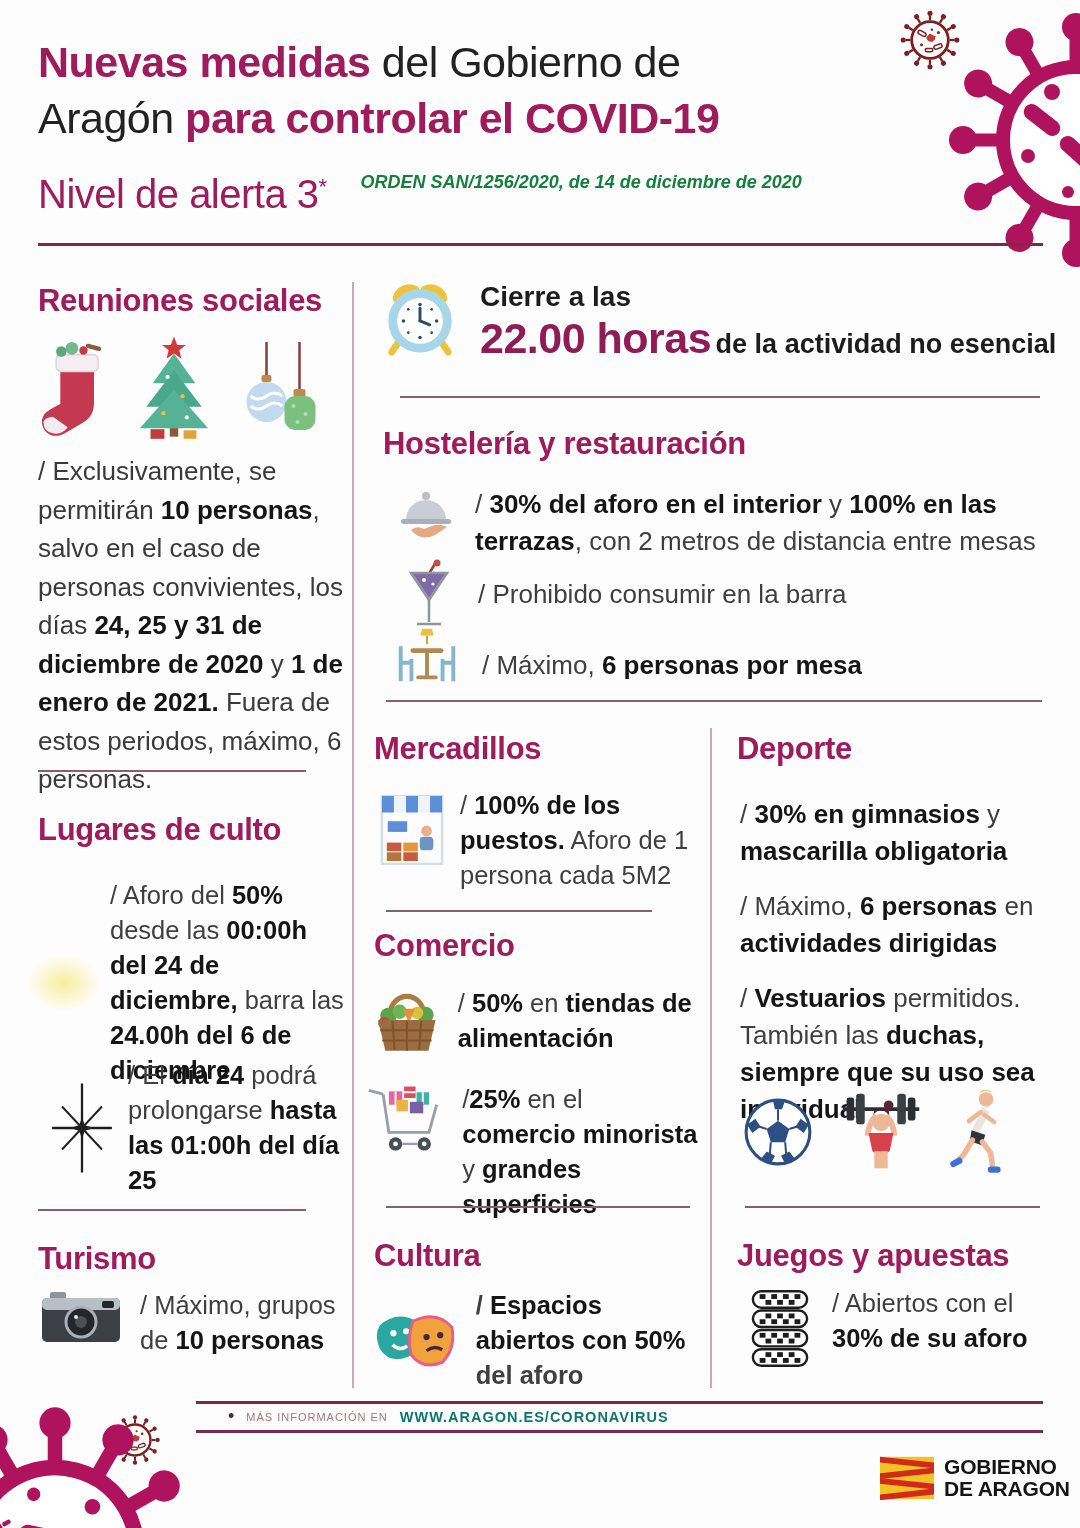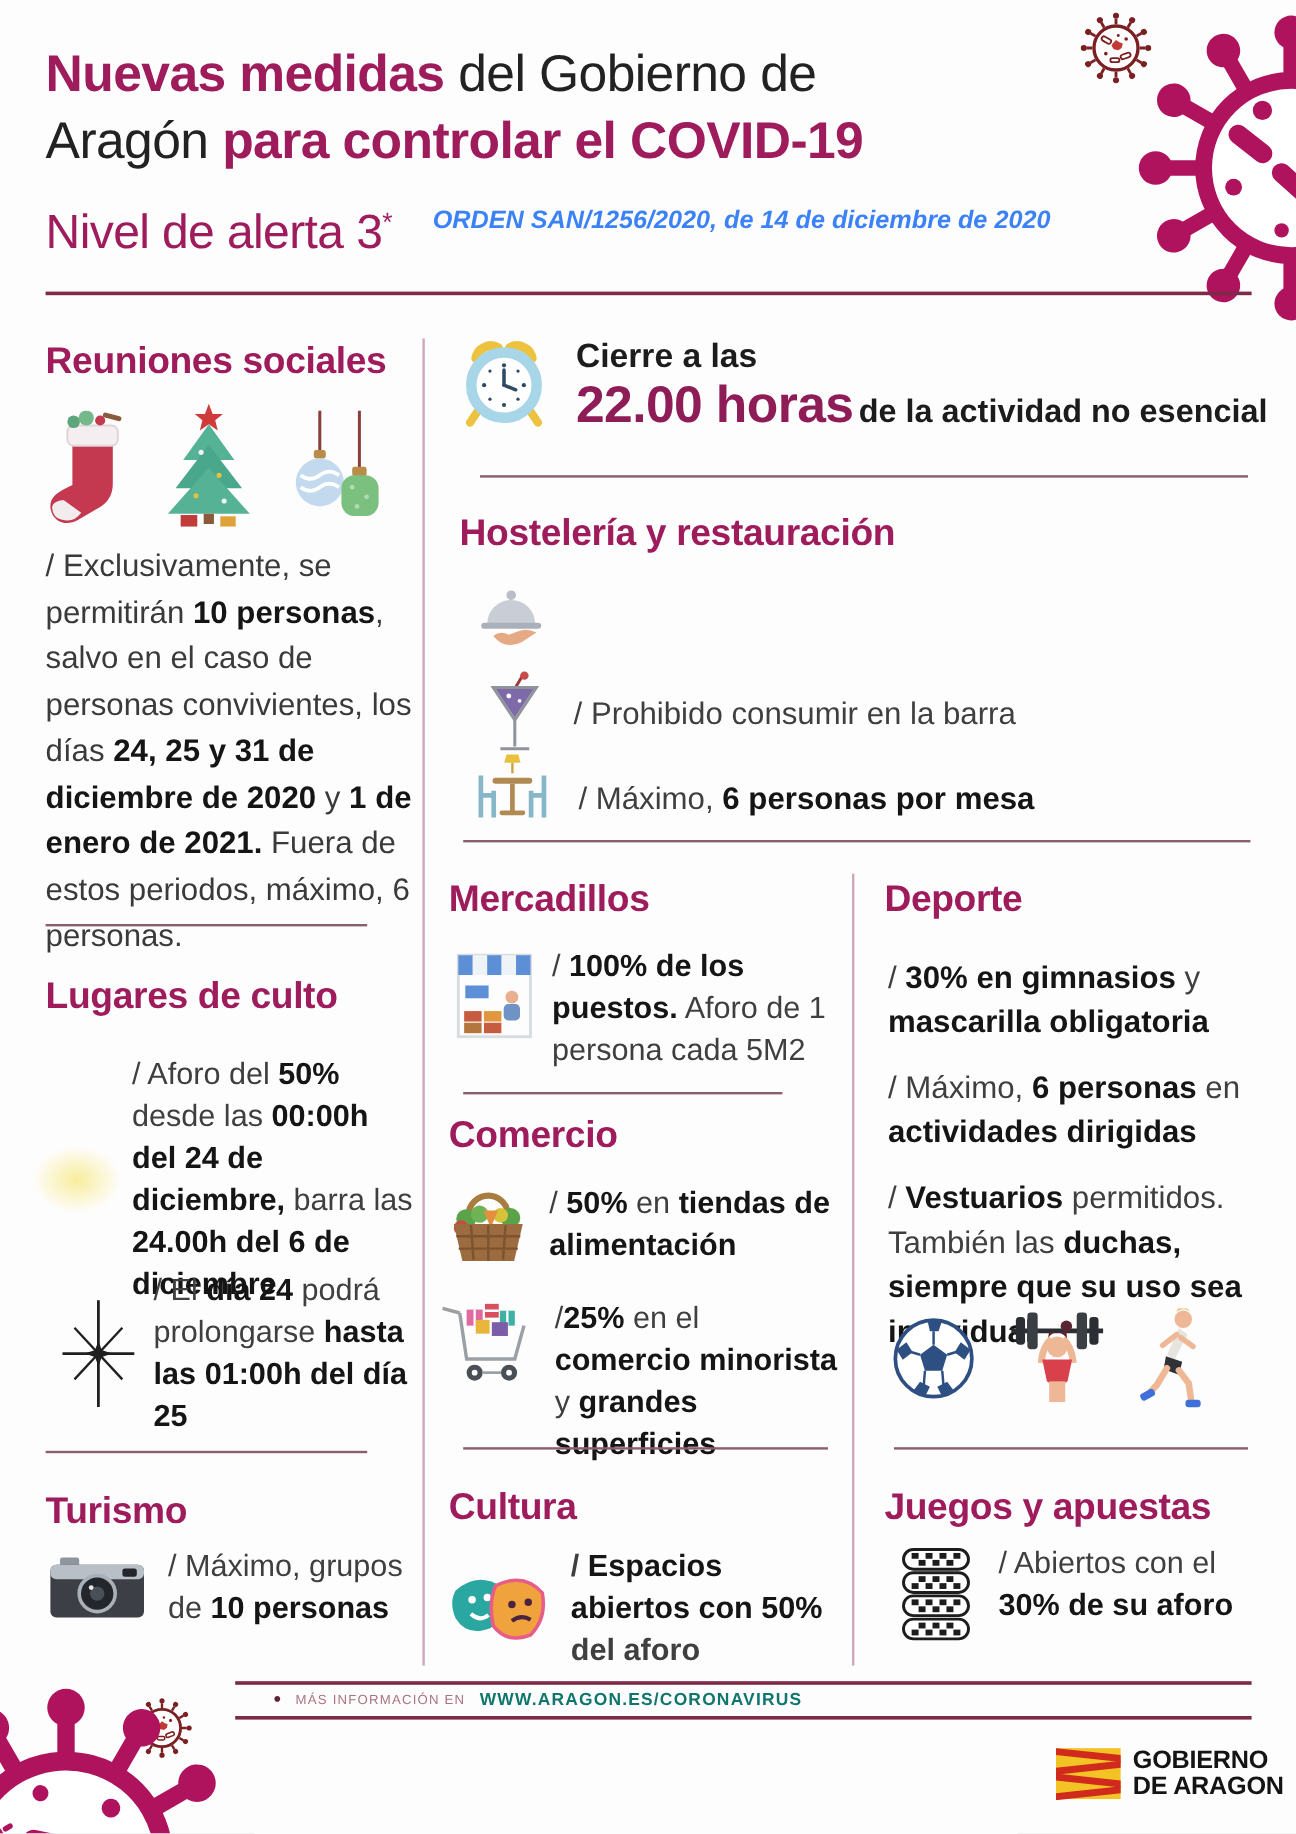--- a/index.html
+++ b/index.html
@@ -9,37 +9,37 @@
   .abs{position:absolute}
   .b{font-weight:bold;color:#151515}
   .hl{color:#9e1b5c}
   sup{font-size:55%;vertical-align:super}
 
   
   .title{left:38px;top:34px;width:900px;font-size:43px;line-height:56px;font-weight:400;color:#222;white-space:pre-wrap;letter-spacing:-0.5px}
   .title .b.hl{color:#9e1b5c}
   .subtitle-row{left:38px;top:172px;width:980px;display:flex;align-items:flex-start;gap:34px}
   .alert{font-size:40px;color:#9e1b5c;font-weight:400;letter-spacing:-0.5px}
-  .order-ref{font-size:21px;font-style:italic;color:#3b82f6;padding-bottom:7px;font-weight:bold}
+  .order-ref{font-size:18px;font-style:italic;color:#15803d;padding-bottom:7px;font-weight:bold}
 
   
   .rule{background:#7c2a45;height:3px}
   .div-h{background:#8a5f6d;height:2px}
   .div-v{background:#cfa7ba;width:2px}
 
   .sec-title{font-weight:bold;color:#9e1b5c;font-size:31px;letter-spacing:-0.3px}
   .txt{font-size:26px;line-height:37px;color:#3f3f3f}
   .txt-sm{font-size:25.5px;line-height:35px;color:#3f3f3f}
 
   
   .xmas-row{left:34px;top:330px;width:290px;display:flex;align-items:flex-end;gap:16px}
   .reuniones-body{left:38px;top:452px;width:308px;font-size:26px;line-height:38.5px}
   .lug-item{display:flex;align-items:center;gap:8px}
   .lug-item .icon-box{flex:0 0 76px;display:flex;justify-content:center}
-  .tur-item{display:flex;align-items:center;gap:18px}
+  .tur-item{display:flex;align-items:flex-start;gap:18px}
 
   
   .cierre-text{left:480px;top:281px}
   .cierre-prefix{font-size:28px;font-weight:bold;color:#1c1c1c}
   .cierre-line2{margin-top:1px}
   .cierre-time{font-size:43px;font-weight:bold;color:#8e1d57;letter-spacing:-0.5px}
   .cierre-suffix{font-size:27px;font-weight:bold;color:#1c1c1c}
 
   .h-item{display:flex;gap:18px}
   .h-item .icon-box{flex:0 0 62px;display:flex;justify-content:center}
@@ -337,20 +337,21 @@
   <div class="abs sec-title" style="left:383px;top:426px">Hostelería y restauración</div>
   <div class="abs h-item" style="left:395px;top:486px;width:650px">
     <div class="icon-box">
       <svg width="58" height="62" viewBox="0 0 58 62">
         <circle cx="29" cy="10" r="4" fill="#b9bec8"></circle>
         <path d="M9 34 a20 20 0 0 1 40 0 z" fill="#c9ced6"></path>
         <rect x="4" y="33" width="50" height="5" rx="2.5" fill="#aab0ba"></rect>
         <path d="M14 44 q10 12 24 5 l12 -8 q-8 -4 -15 -1 l-8 3 q-7 -4 -13 1 z" fill="#e5a983"></path>
       </svg>
     </div>
+    <div class="txt" style="width:572px"><span>/ </span><span class="b">30% del aforo en el interior</span><span> y </span><span class="b">100% en las terrazas</span><span>, con 2 metros de distancia entre mesas</span></div>
   </div>
   <div class="abs h-item" style="left:398px;top:556px;width:650px;align-items:center">
     <div class="icon-box">
       <svg width="46" height="76" viewBox="0 0 46 76">
         <line x1="30" y1="6" x2="17" y2="28" stroke="#9a3c3c" stroke-width="2.5"></line>
         <circle cx="31" cy="7" r="3.5" fill="#c74b4b"></circle>
         <polygon points="7,18 39,18 23,42" fill="#7e6aa8"></polygon>
         <circle cx="18" cy="24" r="2" fill="#fff"></circle>
           <circle cx="27" cy="28" r="1.6" fill="#fff"></circle>
         <polygon points="5,17 41,17 23,44" fill="none" stroke="#8f949c" stroke-width="2.5"></polygon>

